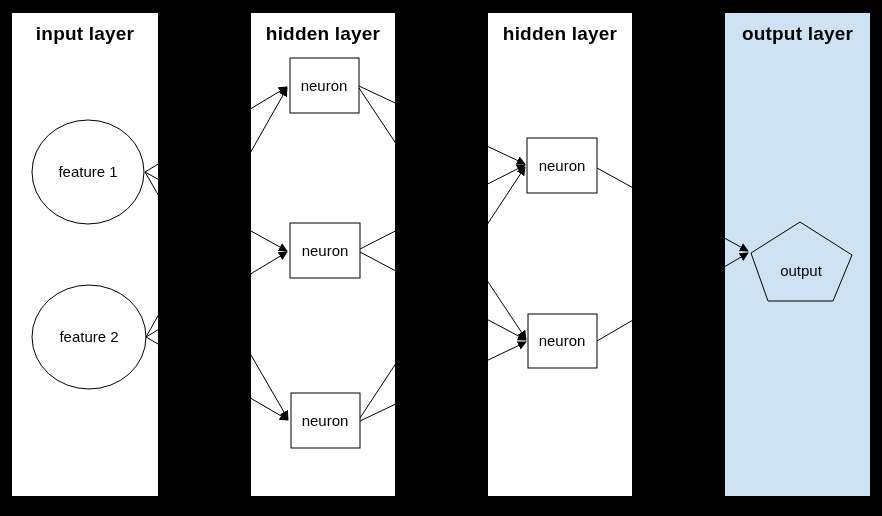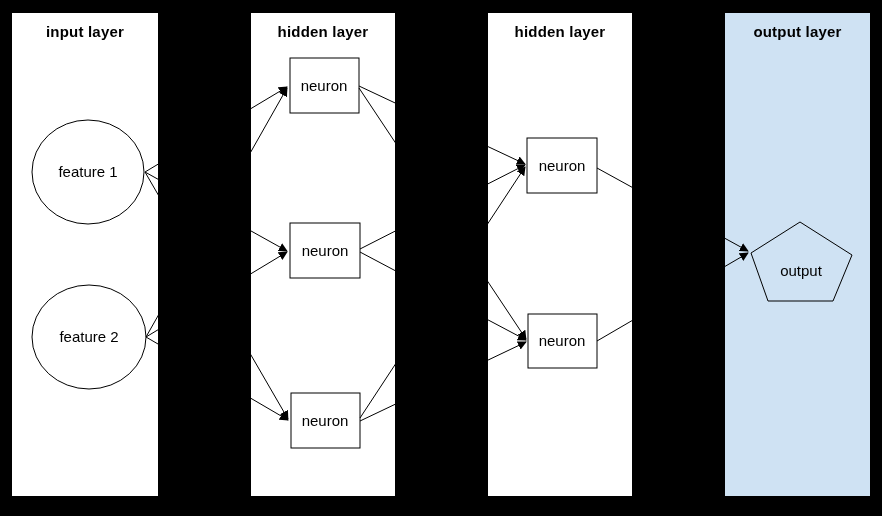--- a/index.html
+++ b/index.html
@@ -21,21 +21,21 @@
     height: 483px;
     background: #ffffff;
   }
   .layer-panel.output {
     background: #cfe2f3;
   }
   .layer-title {
     width: 100%;
     text-align: center;
     padding-top: 10px;
-    font-size: 15px;
+    font-size: 19px;
     font-weight: 700;
     color: #000000;
     letter-spacing: 0.2px;
   }
   #overlay {
     position: absolute;
     left: 0;
     top: 0;
     width: 882px;
     height: 516px;

